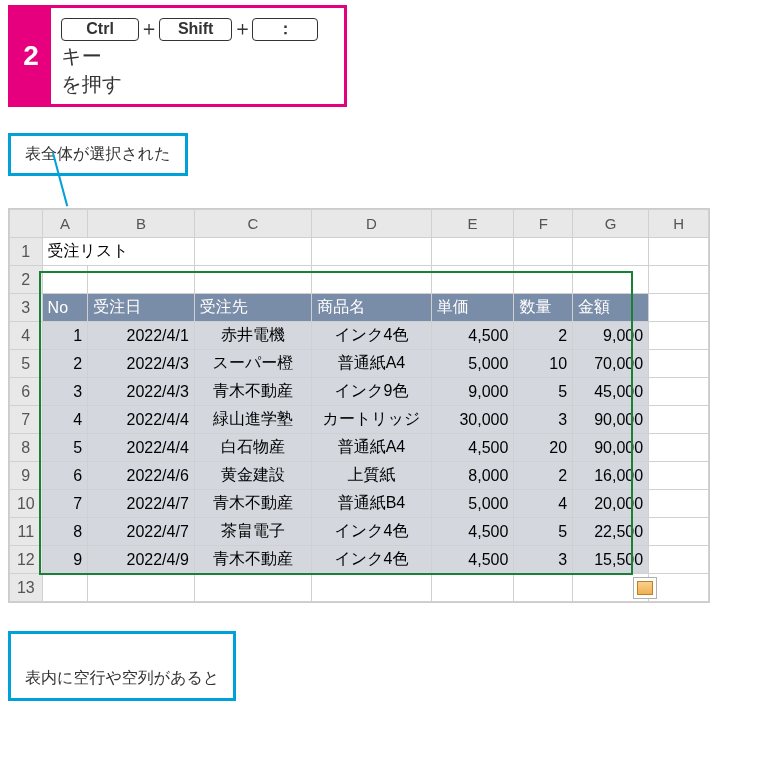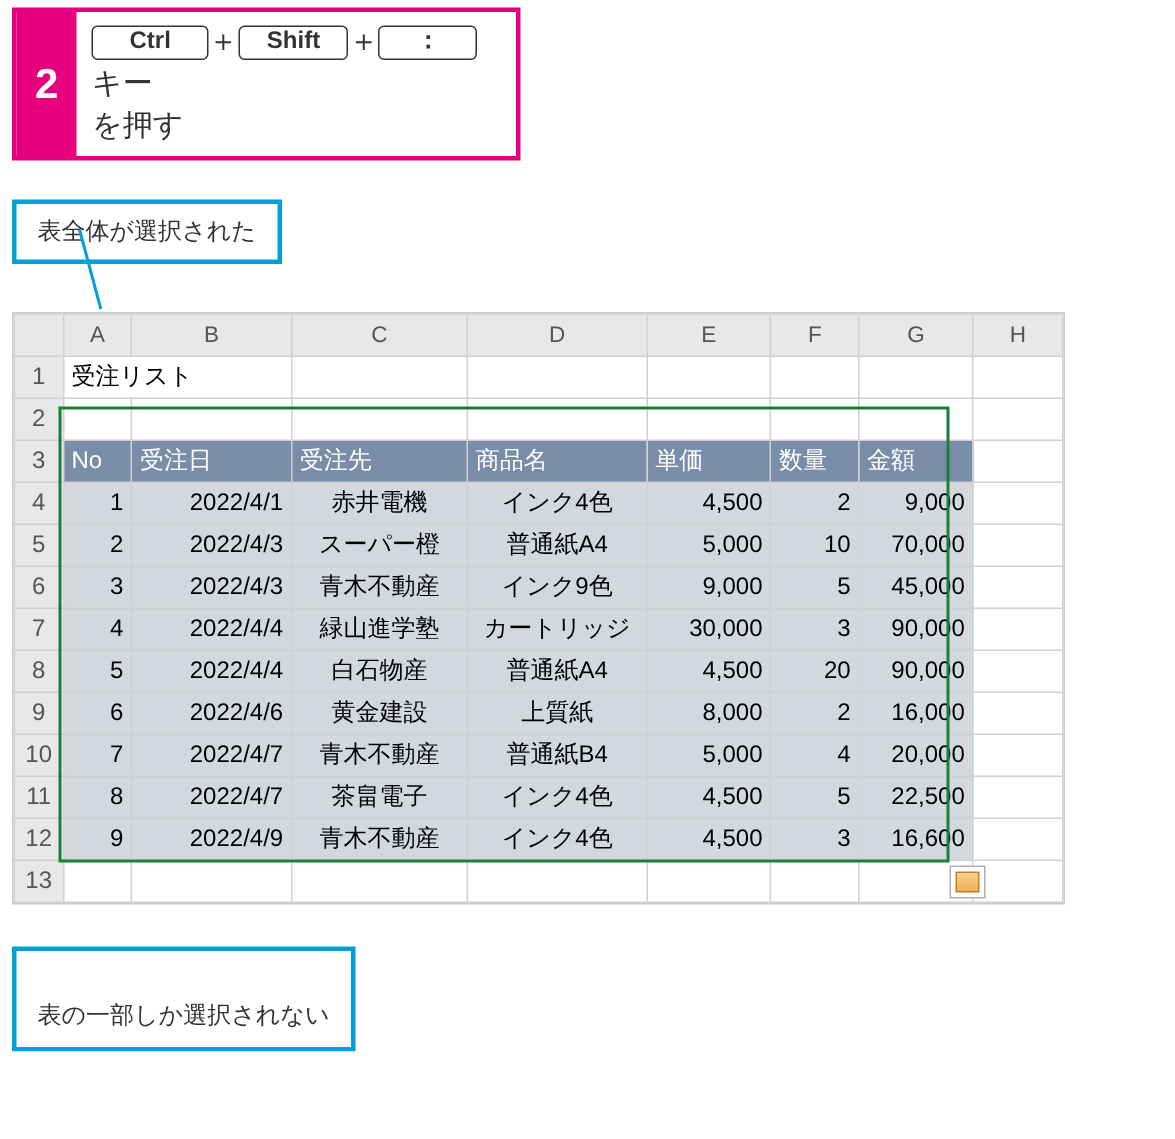--- a/index.html
+++ b/index.html
@@ -319,21 +319,21 @@
           <td></td>
         </tr>
         <tr class="sel">
           <td class="rowhead">12</td>
           <td class="data num">9</td>
           <td class="data num">2022/4/9</td>
           <td class="data txt">青木不動産</td>
           <td class="data txt">インク4色</td>
           <td class="data num">4,500</td>
           <td class="data num">3</td>
-          <td class="data num">16,600</td>
+          <td class="data num">15,500</td>
           <td></td>
         </tr>
       </tbody>
     <tbody>
         <tr>
       <td class="rowhead">13</td>
       <td></td>
           <td></td>
           <td></td>
           <td></td>
@@ -345,17 +345,17 @@
   </tbody>
     </table>
   <div class="sel-border"></div>
   <div class="quick-analysis">
     <div class="quick-analysis-inner"></div>
   </div>
 </div>
 
 <div class="callout callout2">
   <br>
-  <span>表の一部しか選択されない</span>
+  <span>表内に空行や空列があると</span>
 </div>
 
 
 
 
 </body></html>

